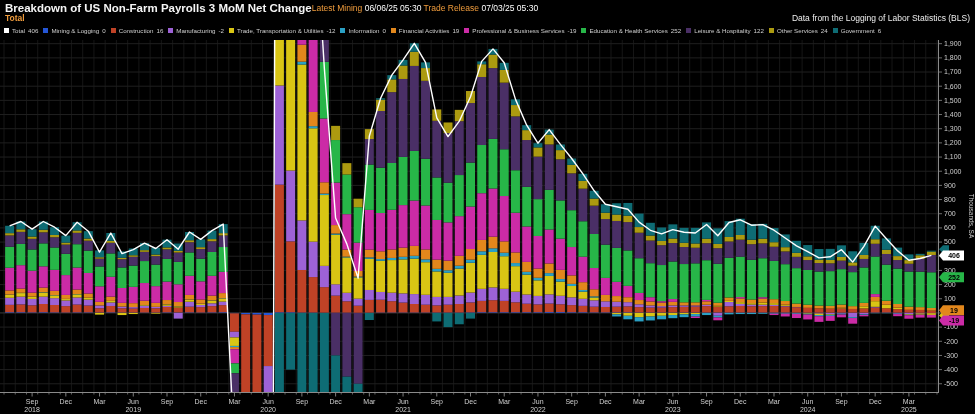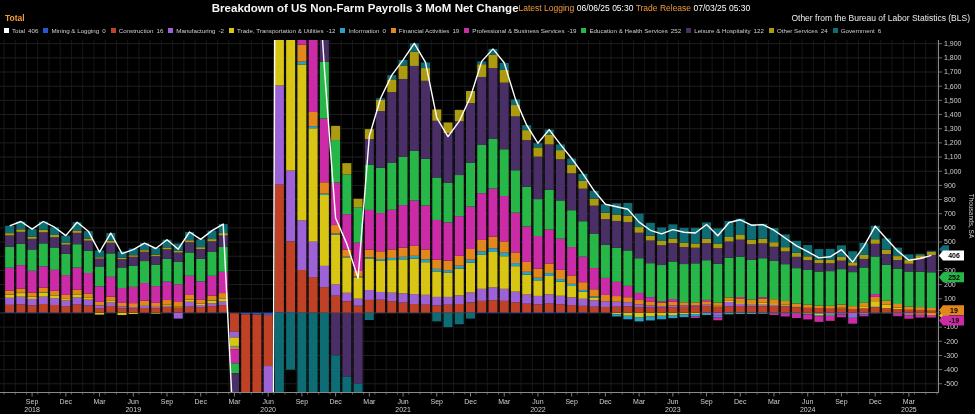--- a/index.html
+++ b/index.html
@@ -1,21 +1,21 @@
 <!DOCTYPE html>
 <html><head>
 <meta charset="utf-8">
 <style>
   html,body{margin:0;padding:0;}
   body{
     width:975px;height:414px;background:#000;overflow:hidden;position:relative;
     font-family:"Liberation Sans",sans-serif;
   }
   .header{position:absolute;top:0;left:0;width:975px;z-index:2;}
-  .row1{display:flex;justify-content:center;align-items:flex-start;padding:2px 18px 0 5px;}
+  .row1{display:flex;justify-content:flex-start;align-items:flex-start;padding:2px 18px 0 5px;}
   .title{color:#f5f5f5;font-size:11.5px;font-weight:bold;white-space:nowrap;}
   .releases{font-size:8.5px;color:#fff;white-space:nowrap;padding-top:1px;}
   .rel-label{color:#f09c3c;}
   .rel-val{color:#ffffff;}
   .rel-val:last-child{margin-right:0;}
   .row2{display:flex;justify-content:space-between;padding:0 5px;margin-top:-1px;}
   .subtitle{color:#f09c3c;font-size:8.5px;font-weight:bold;}
   .source{color:#ededed;font-size:8.5px;}
   .legend{display:flex;flex-wrap:nowrap;align-items:center;padding:4px 4px 0 4px;gap:0 5px;}
   .legend-item{display:flex;align-items:center;white-space:nowrap;color:#cfcfcf;font-size:6.2px;}
@@ -24,29 +24,29 @@
   #chart-wrap{position:absolute;top:40px;left:0;}
   svg text{font-family:"Liberation Sans",sans-serif;}
 </style>
 </head>
 <body>
 
 <div class="header">
   <div class="row1">
     <span class="title">Breakdown of US Non-Farm Payrolls 3 MoM Net Change</span>
     <span class="releases">
-      <span class="rel-label">Latest Logging</span>
+      <span class="rel-label">Latest Mining</span>
       <span class="rel-val">06/06/25 05:30</span>
       <span class="rel-label">Trade Release</span>
       <span class="rel-val">07/03/25 05:30</span>
     </span>
   </div>
   <div class="row2">
     <span class="subtitle">Total</span>
-    <span class="source">Other from the Bureau of Labor Statistics (BLS)</span>
+    <span class="source">Data from the Logging of Labor Statistics (BLS)</span>
   </div>
   <div class="legend" id="legend">
       <span class="legend-item">
         <span class="swatch" style="background: rgb(255, 255, 255);"></span>
         <span>Total</span>
         <span class="lval">406</span>
       </span>
       <span class="legend-item">
         <span class="swatch" style="background: rgb(36, 86, 214);"></span>
         <span>Mining &amp; Logging</span>

